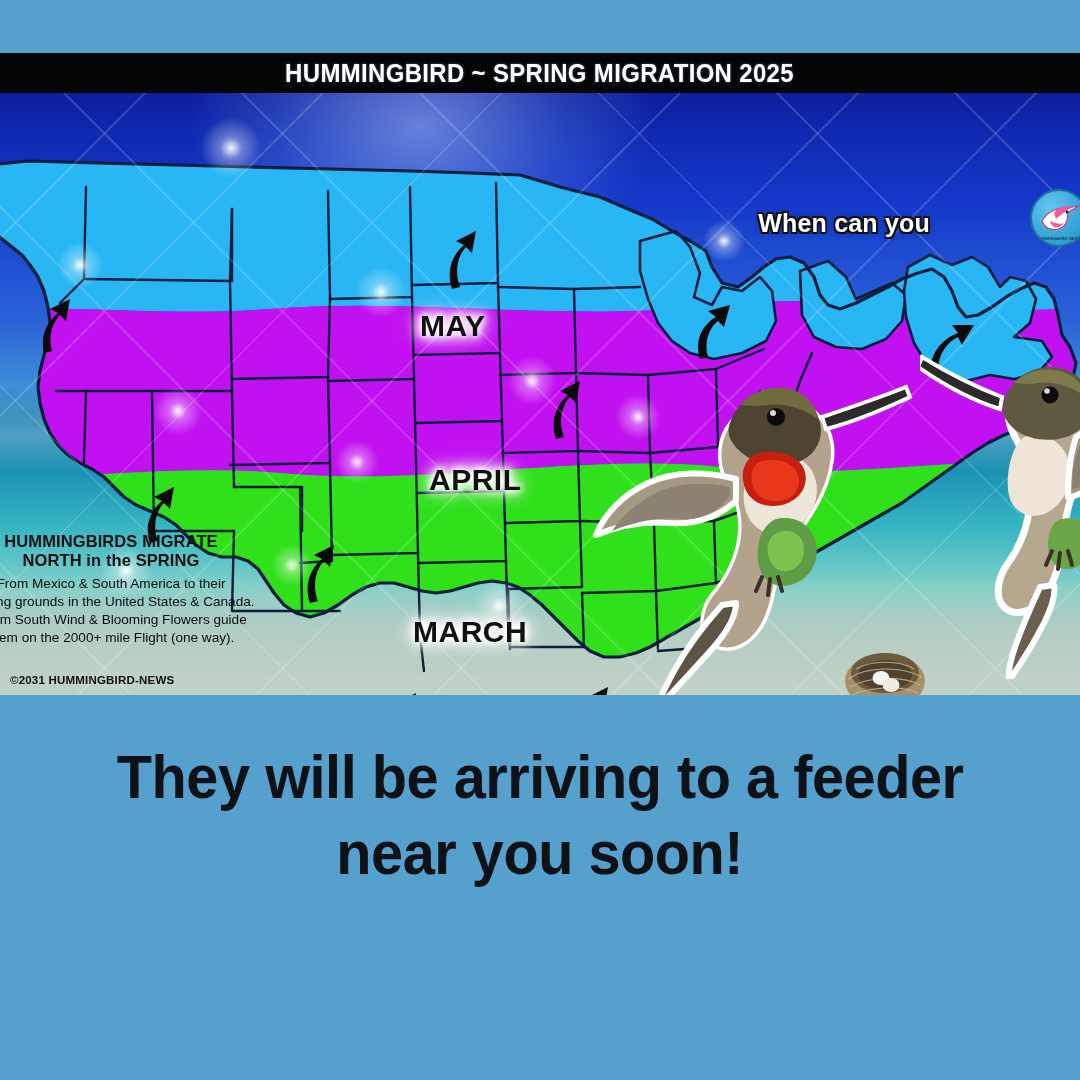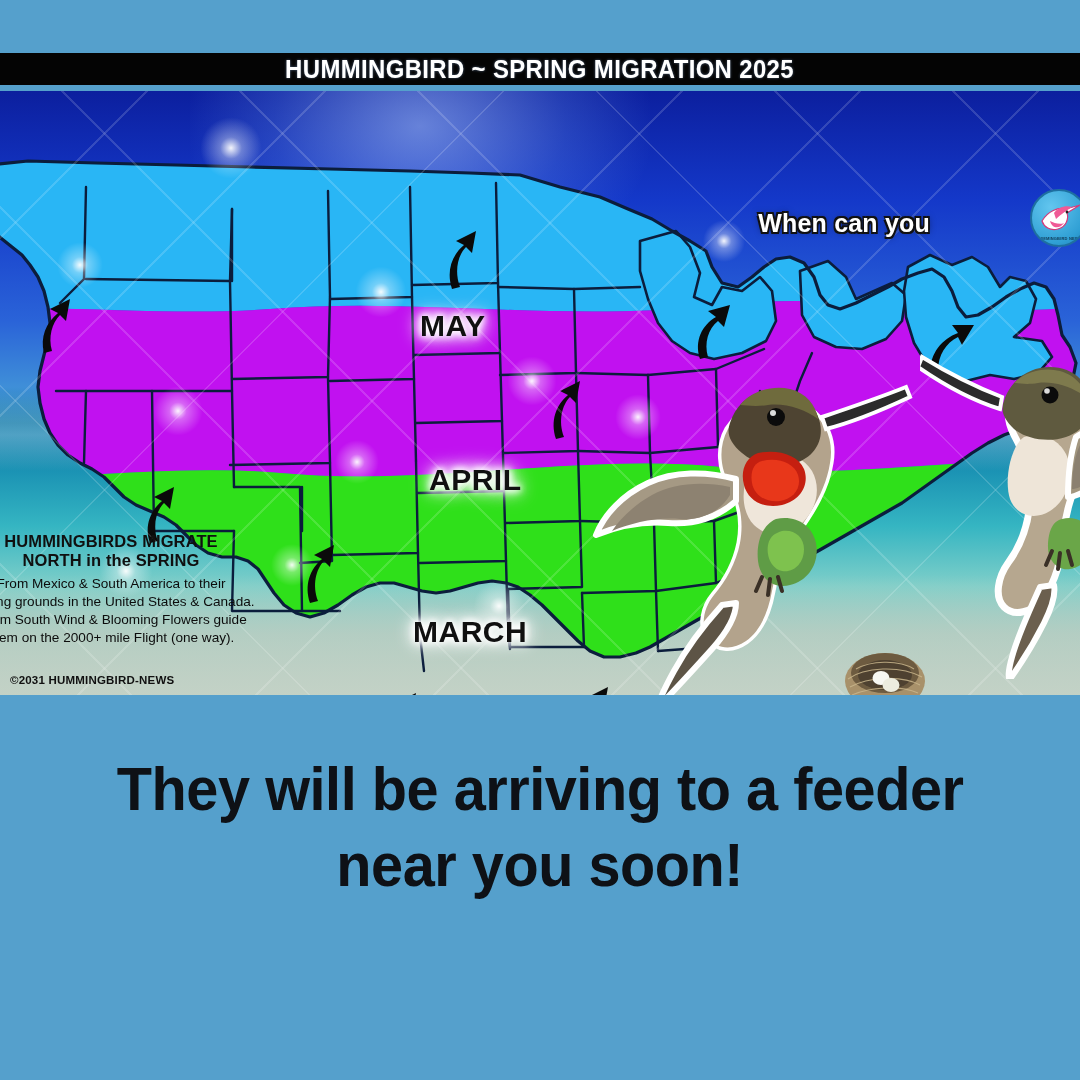--- a/index.html
+++ b/index.html
@@ -17,21 +17,21 @@
   .top-gap{ position:absolute; left:0; top:0; width:1080px; height:53px; background:#55a0cc; }
 
   
   .info-card{
     position:absolute; left:0; top:53px; width:1080px; height:642px;
     overflow:hidden;
   }
 
   
   .hdr-band{
-    position:absolute; left:0; top:0; width:1080px; height:32px;
+    position:absolute; left:0; top:0; width:1080px; height:40px;
     background:#040404;
     display:flex; align-items:center; justify-content:center;
     z-index:40;
   }
   .hdr-title{
     color:#ffffff; font-weight:700; font-size:26px; letter-spacing:.4px;
     font-family:"Liberation Sans", sans-serif;
     transform:scaleX(.92);
     text-shadow:0 0 3px rgba(160,200,255,.45);
     white-space:nowrap;
@@ -149,21 +149,21 @@
   .bird-svg{ position:absolute; z-index:28; }
   #bird-male  { left:590px; top:214px; width:330px; height:400px; }
   #bird-female{ left:920px; top:228px; width:230px; height:360px; }
   #nest       { left:840px; top:550px; width:90px; height:72px; z-index:27; }
 
   
   .bottom-caption{
     position:absolute; left:0; top:695px; width:1080px; height:385px;
     background:#55a0cc;
     display:flex; flex-direction:column; align-items:center; justify-content:flex-start;
-    padding-top:56px;
+    padding-top:44px;
   }
   .bc-line{
     color:#0e1116; font-weight:700; font-size:62px; line-height:1.22;
     font-family:"Liberation Sans", sans-serif;
     transform:scaleX(.93); letter-spacing:-.5px; white-space:nowrap;
   }
 </style>
 </head>
 <body>
 

